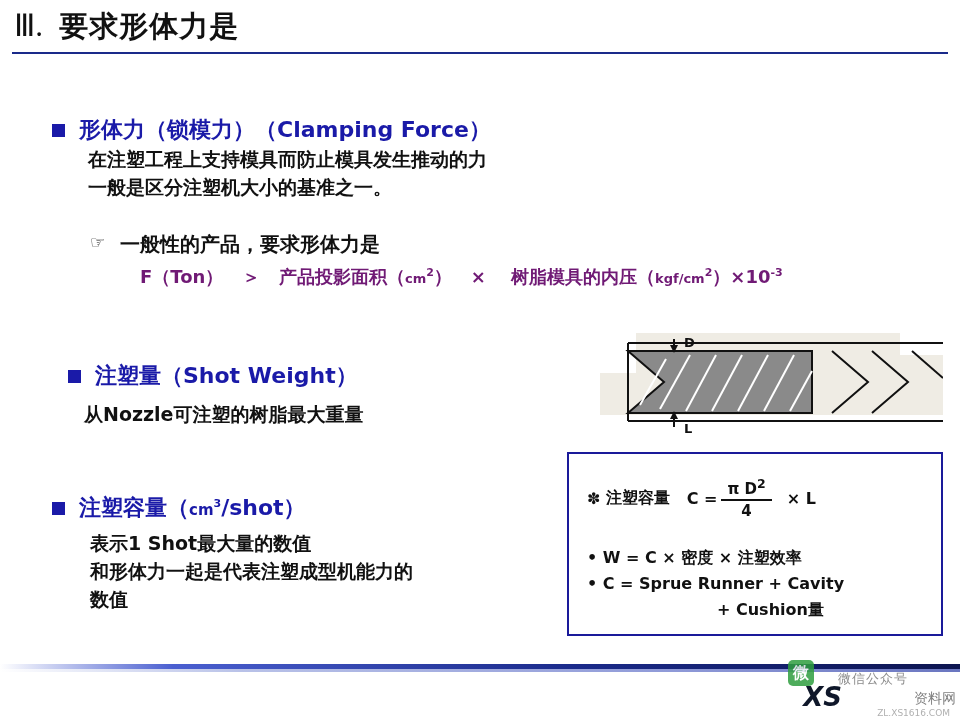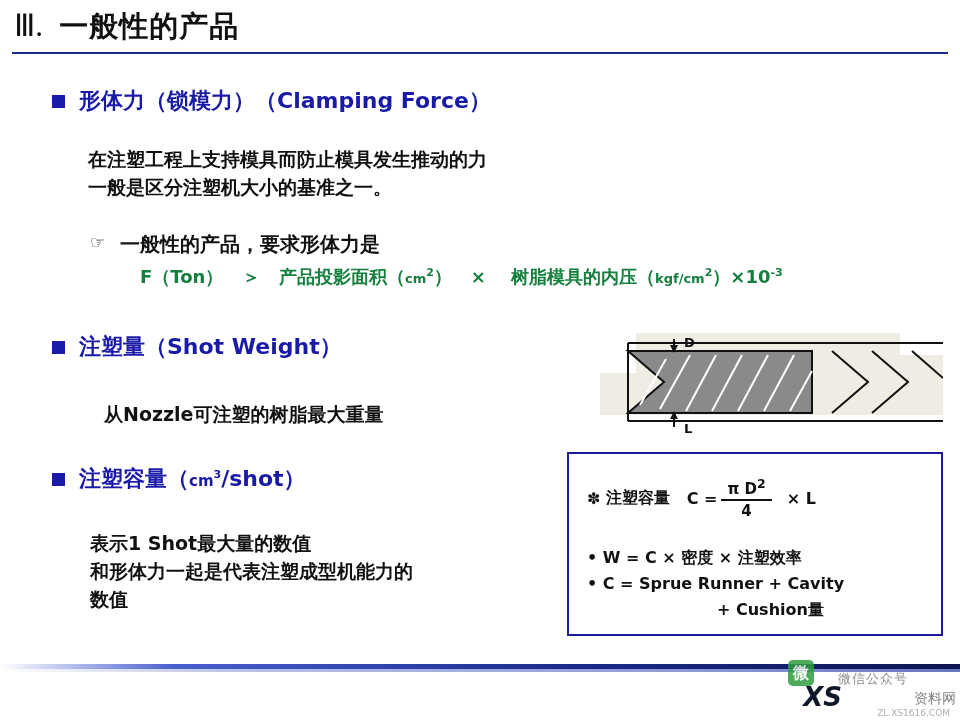--- a/index.html
+++ b/index.html
@@ -53,20 +53,21 @@
     width: 936px;
     height: 2px;
     background: #1a2a8a;
   }
 
   
   .bullet-head {
     position: absolute;
     display: flex;
     align-items: center;
+    margin-top: 29px;
   }
   .sq {
     width: 13px;
     height: 13px;
     background: #1a1aa8;
     margin-right: 14px;
     flex: 0 0 auto;
   }
   .bh-text {
     font-family: "DejaVu Sans", sans-serif;
@@ -91,21 +92,21 @@
     font-family: "DejaVu Sans", sans-serif;
     font-size: 17px;
     color: #111111;
   }
 
   .formula {
     position: absolute;
     font-family: "DejaVu Sans", sans-serif;
     font-size: 18px;
     font-weight: bold;
-    color: #15803d;
+    color: #701a75;
     white-space: nowrap;
   }
   .formula sup {
     font-size: 11px;
     vertical-align: super;
   }
   .small-unit {
     font-size: 13px;
   }
 
@@ -240,21 +241,21 @@
     color: #b0b0b0;
   }
 </style>
 </head>
 <body>
 
 <div class="slide">
 
   <div class="title-row">
     <span class="title-num">Ⅲ.</span>
-    <span class="title-text">一般性的产品</span>
+    <span class="title-text">要求形体力是</span>
   </div>
   <div class="title-rule"></div>
 
   <div class="bullet-head" style="left:52px; top:86px;">
     <span class="sq"></span>
     <span class="bh-text">形体力（锁模力）（Clamping Force）</span>
   </div>
 
   <div class="body-text" style="left:88px; top:145px;">在注塑工程上支持模具而防止模具发生推动的力
 一般是区分注塑机大小的基准之一。</div>
@@ -267,26 +268,26 @@
     <span>&nbsp;</span>
     <span>＞</span>
     <span>&nbsp;</span>
     <span>产品投影面积</span><span>（</span><span class="small-unit">cm</span><sup>2</sup><span>）</span>
     <span>&nbsp;</span>
     <span>×</span>
     <span>&nbsp;&nbsp;</span>
     <span>树脂模具的内压</span><span>（</span><span class="small-unit">kgf/cm</span><sup>2</sup><span>）</span><span>×10</span><sup>-3</sup>
   </div>
 
-  <div class="bullet-head" style="left:52px; top:332px;">
+  <div class="bullet-head" style="left:68px; top:332px;">
     <span class="sq"></span>
     <span class="bh-text">注塑量（Shot Weight）</span>
   </div>
 
-  <div class="body-text" style="left:104px; top:400px;text-align:right;">从Nozzle可注塑的树脂最大重量</div>
+  <div class="body-text" style="left:84px; top:400px;text-align:right;">从Nozzle可注塑的树脂最大重量</div>
 
   <div class="bullet-head" style="left:52px; top:464px;">
     <span class="sq"></span>
     <span class="bh-text">
       <span>注塑容量（</span><span class="small-unit" style="font-size:15px;">cm</span><sup style="font-size:11px;">3</sup><span>/shot）</span>
     </span>
   </div>
 
   <div class="body-text" style="left:90px; top:522px;margin-top:7px;">表示1 Shot最大量的数值
 和形体力一起是代表注塑成型机能力的

